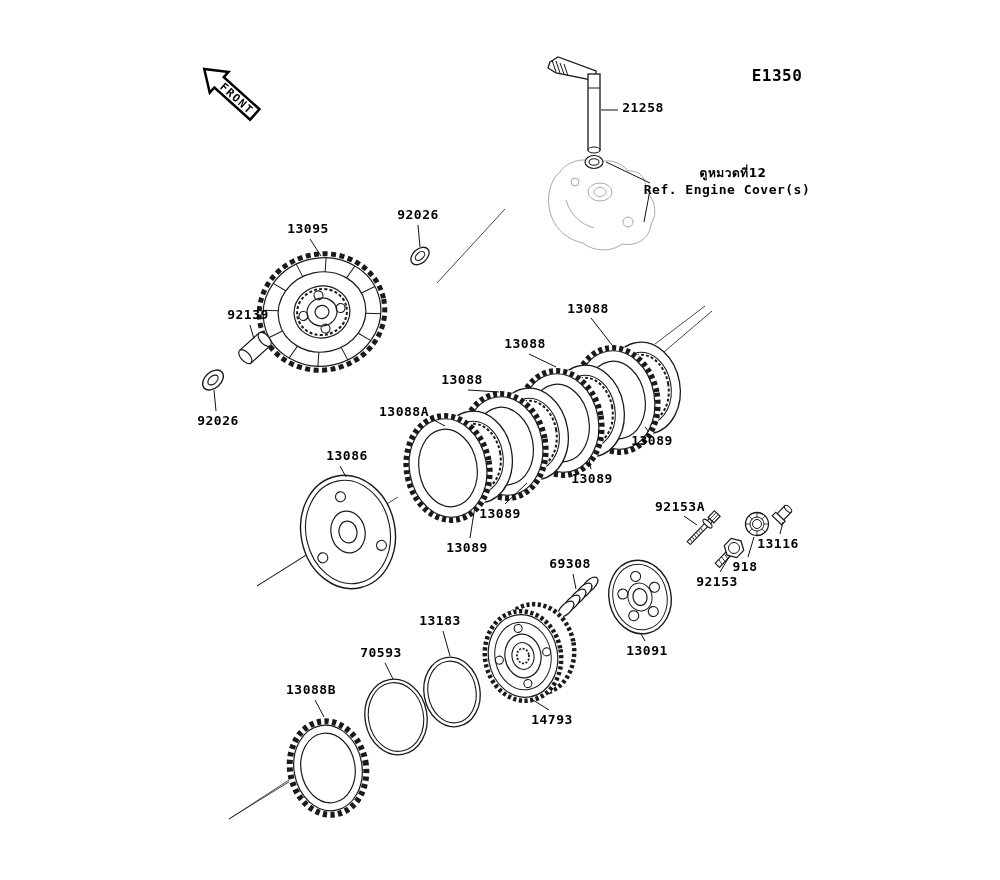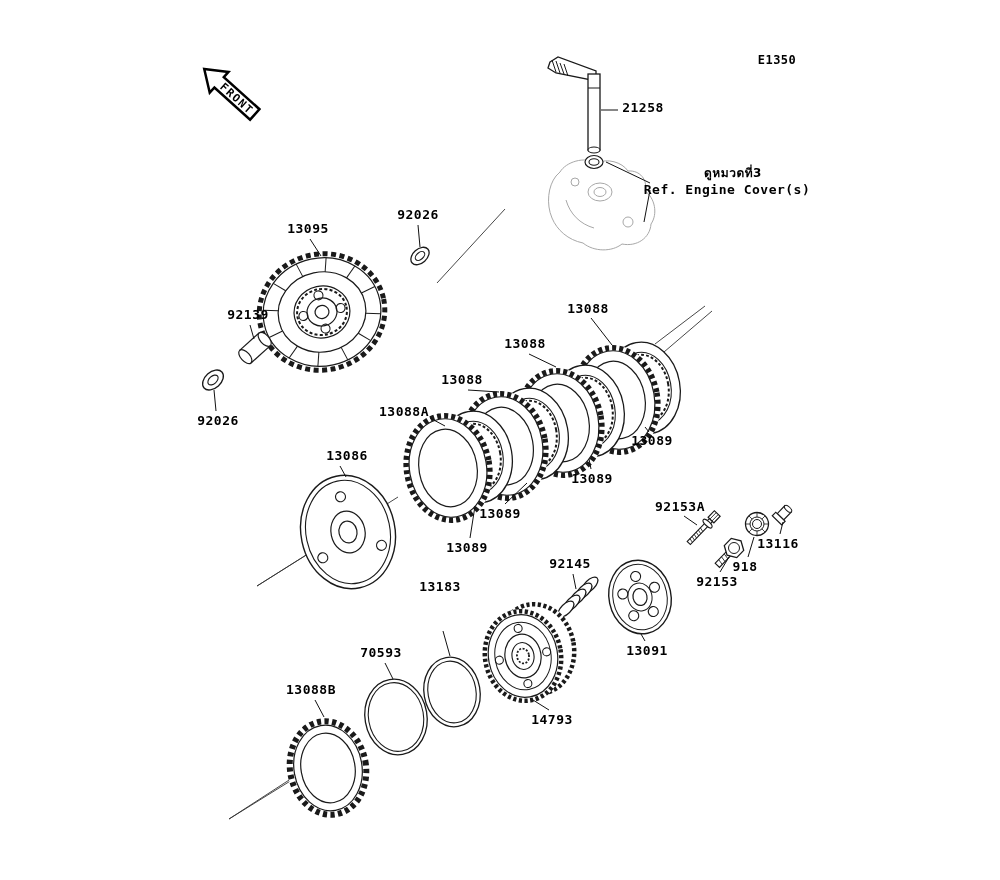--- a/index.html
+++ b/index.html
@@ -2,21 +2,21 @@
 <html><head>
 <meta charset="utf-8">
 <style>
   html,body{margin:0;padding:0;background:#fff;}
   #page{position:relative;width:1000px;height:880px;background:#ffffff;overflow:hidden;
         font-family:"DejaVu Sans Mono","Liberation Mono",monospace;}
   #diagram{position:absolute;inset:0;}
   .lbl{position:absolute;transform:translateX(-50%);
        font:700 13px "DejaVu Sans Mono","Liberation Mono",monospace;
        color:#000;white-space:nowrap;letter-spacing:.5px;}
-  .lbl.small{font-size:12px;}
+  .lbl.small{font-size:16px;margin-top:13px;}
   .lbl.thai{font:700 12px "DejaVu Sans","Liberation Sans",sans-serif;}
 </style>
 </head>
 <body>
 
 <div id="page">
 
 <svg id="diagram" viewBox="0 0 1000 880" width="1000" height="880" xmlns="http://www.w3.org/2000/svg">
 
   <defs>
@@ -269,39 +269,39 @@
     <line x1="443" y1="631" x2="450" y2="656"></line>
     <line x1="385" y1="663" x2="393" y2="679"></line>
     <line x1="645" y1="641" x2="641" y2="634"></line>
     <line x1="549" y1="710" x2="533" y2="700"></line>
     <line x1="315" y1="700" x2="324" y2="717"></line>
   </g>
 </svg>
 
 <div class="lbl small" style="left:777px;top:53px">E1350</div>
 <div class="lbl" style="left:643px;top:100px">21258</div>
-<div class="lbl thai" style="left:733px;top:163px">ดูหมวดที่3</div>
+<div class="lbl thai" style="left:733px;top:163px">ดูหมวดที่12</div>
 <div class="lbl" style="left:727px;top:182px">Ref. Engine Cover(s)</div>
 <div class="lbl" style="left:308px;top:221px">13095</div>
 <div class="lbl" style="left:418px;top:207px">92026</div>
 <div class="lbl" style="left:248px;top:307px">92139</div>
 <div class="lbl" style="left:218px;top:413px">92026</div>
 <div class="lbl" style="left:588px;top:301px">13088</div>
 <div class="lbl" style="left:525px;top:336px">13088</div>
 <div class="lbl" style="left:462px;top:372px">13088</div>
 <div class="lbl" style="left:404px;top:404px">13088A</div>
 <div class="lbl" style="left:347px;top:448px">13086</div>
 <div class="lbl" style="left:652px;top:433px">13089</div>
 <div class="lbl" style="left:592px;top:471px">13089</div>
 <div class="lbl" style="left:500px;top:506px">13089</div>
 <div class="lbl" style="left:467px;top:540px">13089</div>
 <div class="lbl" style="left:680px;top:499px">92153A</div>
 <div class="lbl" style="left:778px;top:536px">13116</div>
 <div class="lbl" style="left:745px;top:559px">918</div>
 <div class="lbl" style="left:717px;top:574px">92153</div>
-<div class="lbl" style="left:570px;top:556px">92145</div>
-<div class="lbl" style="left:440px;top:579px">13183</div>
+<div class="lbl" style="left:570px;top:556px">69308</div>
+<div class="lbl" style="left:440px;top:613px">13183</div>
 <div class="lbl" style="left:381px;top:645px">70593</div>
 <div class="lbl" style="left:647px;top:643px">13091</div>
 <div class="lbl" style="left:552px;top:712px">14793</div>
 <div class="lbl" style="left:311px;top:682px">13088B</div>
 
 </div>
 
 </body></html>

